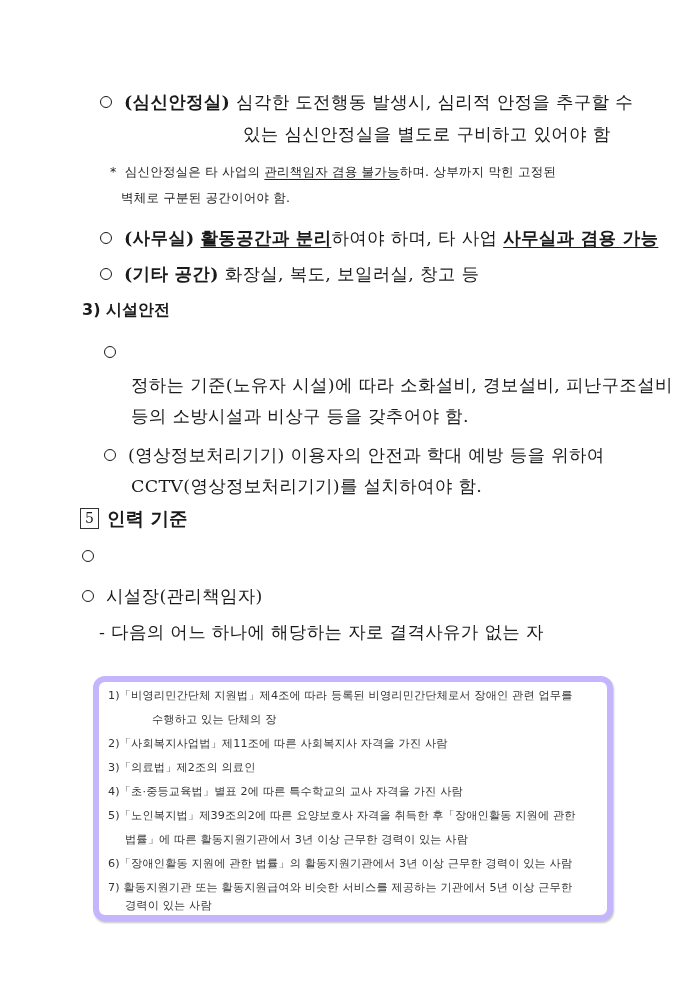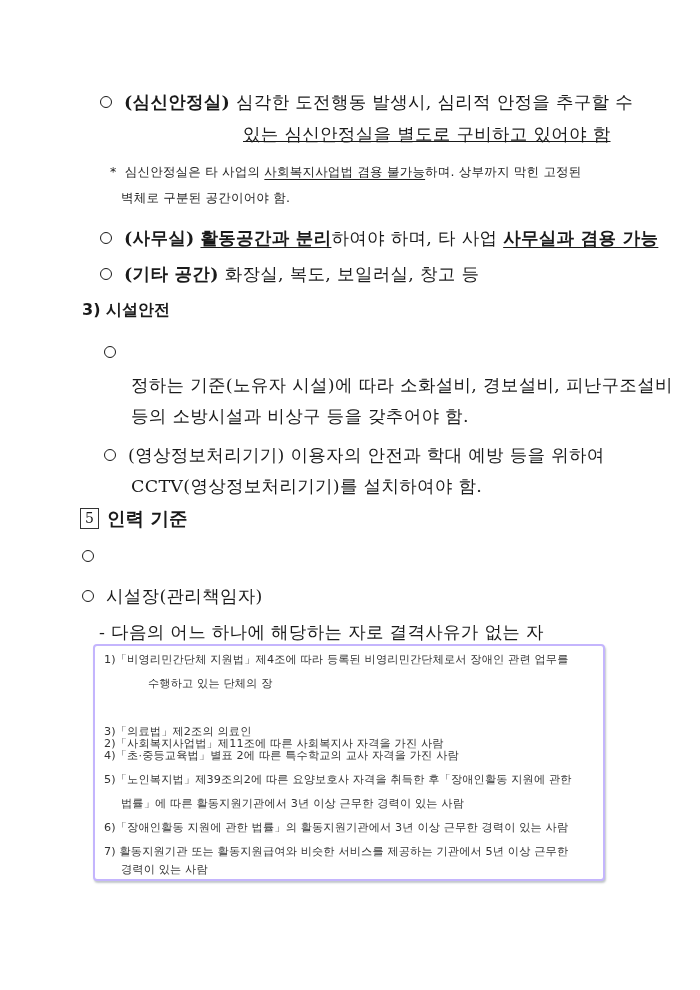--- a/index.html
+++ b/index.html
@@ -18,38 +18,38 @@
   .u { text-decoration: underline; text-underline-offset: 3px; text-decoration-thickness: 1.4px; }
   .note { font-family: "DejaVu Sans", "Liberation Sans", sans-serif; font-size: 12.5px; color: #222; letter-spacing: 0.2px; }
   .h3 { font-family: "DejaVu Sans", "Liberation Sans", sans-serif; font-weight: bold; font-size: 16px; }
   .section-num {
     display: inline-block; width: 17px; height: 19px; border: 1px solid #333; text-align: center;
     font-family: "DejaVu Serif", serif; font-size: 14px; line-height: 19px; margin-right: 8px; font-weight: normal;
     vertical-align: middle; position: relative; top: -2px;
   }
   .section-title { font-family: "DejaVu Sans", "Liberation Sans", sans-serif; font-weight: bold; font-size: 18.5px; }
   .box {
-    position: absolute; left: 93px; top: 644px; width: 508px; height: 233px;
-    border: 2px solid #c4b5fd; border-radius: 4px; background: #fff;
+    position: absolute; left: 93px; top: 676px; width: 508px; height: 233px;
+    border: 6px solid #c4b5fd; border-radius: 12px; background: #fff;
     box-shadow: 1px 2px 2px rgba(120,130,140,0.45);
   }
   .box-line { position: absolute; font-family: "DejaVu Sans", "Liberation Sans", sans-serif; font-size: 11.2px; color: #333; white-space: nowrap; letter-spacing: 0.15px; }
 </style>
 </head>
 <body>
 
 <div class="abs line" style="left:100px; top:90px;">
   <span class="bullet-circle"></span><span class="bold">(심신안정실)</span>
   <span>심각한 도전행동 발생시, 심리적 안정을 추구할 수</span>
 </div>
-<div class="abs line" style="left:243px; top:122px;text-decoration:underline;">있는 심신안정실을 별도로 구비하고 있어야 함</div>
+<div class="abs line" style="left:243px; top:122px;">있는 심신안정실을 별도로 구비하고 있어야 함</div>
 
 <div class="abs note" style="left:110px; top:164px;">
   <span>*</span>&nbsp;
-  <span>심신안정실은 타 사업의 </span><span class="u">사회복지사업법 겸용 불가능</span><span>하며. 상부까지 막힌 고정된</span>
+  <span>심신안정실은 타 사업의 </span><span class="u">관리책임자 겸용 불가능</span><span>하며. 상부까지 막힌 고정된</span>
 </div>
 <div class="abs note" style="left:121px; top:190px;">벽체로 구분된 공간이어야 함.</div>
 
 <div class="abs line" style="left:100px; top:226px;">
   <span class="bullet-circle"></span><span class="bold">(사무실)</span>
   <span class="u bold">활동공간과 분리</span><span>하여야 하며, 타 사업 </span><span class="u bold">사무실과 겸용 가능</span>
 </div>
 
 <div class="abs line" style="left:100px; top:262px;">
   <span class="bullet-circle"></span><span class="bold">(기타 공간)</span>
@@ -77,21 +77,21 @@
   <span class="bullet-circle"></span>
 </div>
 <div class="abs line" style="left:82px; top:584px;">
   <span class="bullet-circle"></span><span>시설장(관리책임자)</span>
 </div>
 <div class="abs line" style="left:99px; top:620px;">- 다음의 어느 하나에 해당하는 자로 결격사유가 없는 자</div>
 
 <div class="box">
   <div class="box-line" style="left:9px; top:6px;">1)「비영리민간단체 지원법」제4조에 따라 등록된 비영리민간단체로서 장애인 관련 업무를</div>
   <div class="box-line" style="left:53px; top:30px;">수행하고 있는 단체의 장</div>
-  <div class="box-line" style="left:9px; top:54px;margin-top:36px;">2)「사회복지사업법」제11조에 따른 사회복지사 자격을 가진 사람</div>
+  <div class="box-line" style="left:9px; top:54px;">2)「사회복지사업법」제11조에 따른 사회복지사 자격을 가진 사람</div>
   <div class="box-line" style="left:9px; top:78px;">3)「의료법」제2조의 의료인</div>
   <div class="box-line" style="left:9px; top:102px;">4)「초·중등교육법」별표 2에 따른 특수학교의 교사 자격을 가진 사람</div>
   <div class="box-line" style="left:9px; top:126px;">5)「노인복지법」제39조의2에 따른 요양보호사 자격을 취득한 후「장애인활동 지원에 관한</div>
   <div class="box-line" style="left:26px; top:150px;">법률」에 따른 활동지원기관에서 3년 이상 근무한 경력이 있는 사람</div>
   <div class="box-line" style="left:9px; top:174px;">6)「장애인활동 지원에 관한 법률」의 활동지원기관에서 3년 이상 근무한 경력이 있는 사람</div>
   <div class="box-line" style="left:9px; top:198px;">7) 활동지원기관 또는 활동지원급여와 비슷한 서비스를 제공하는 기관에서 5년 이상 근무한</div>
   <div class="box-line" style="left:26px; top:216px;">경력이 있는 사람</div>
 </div>
 
 </body></html>

